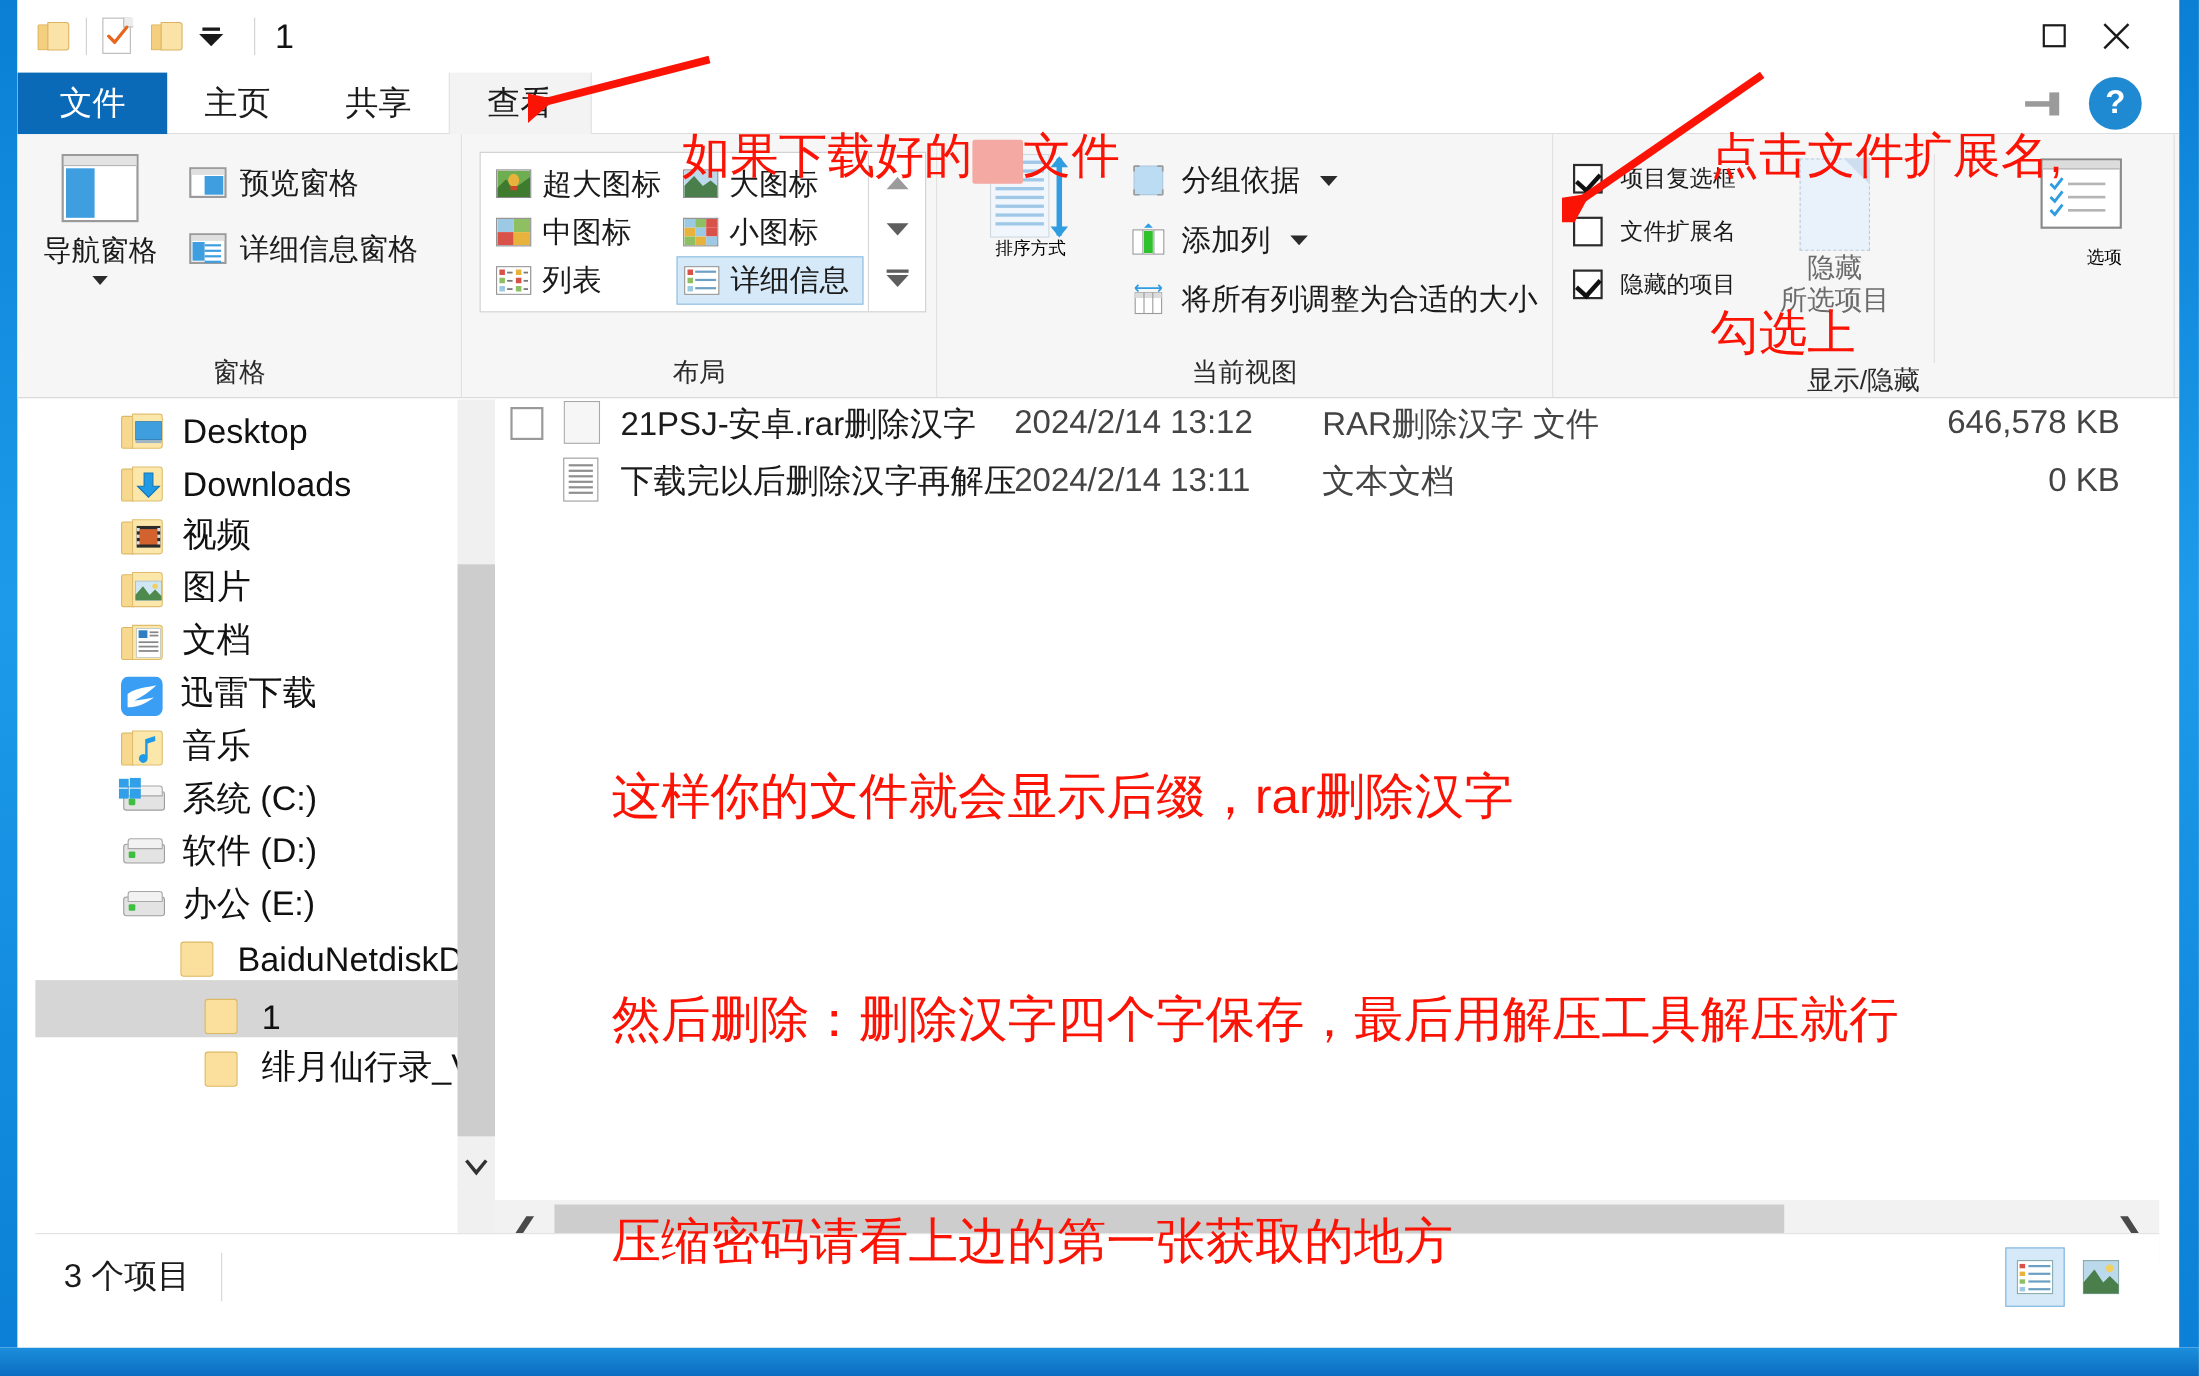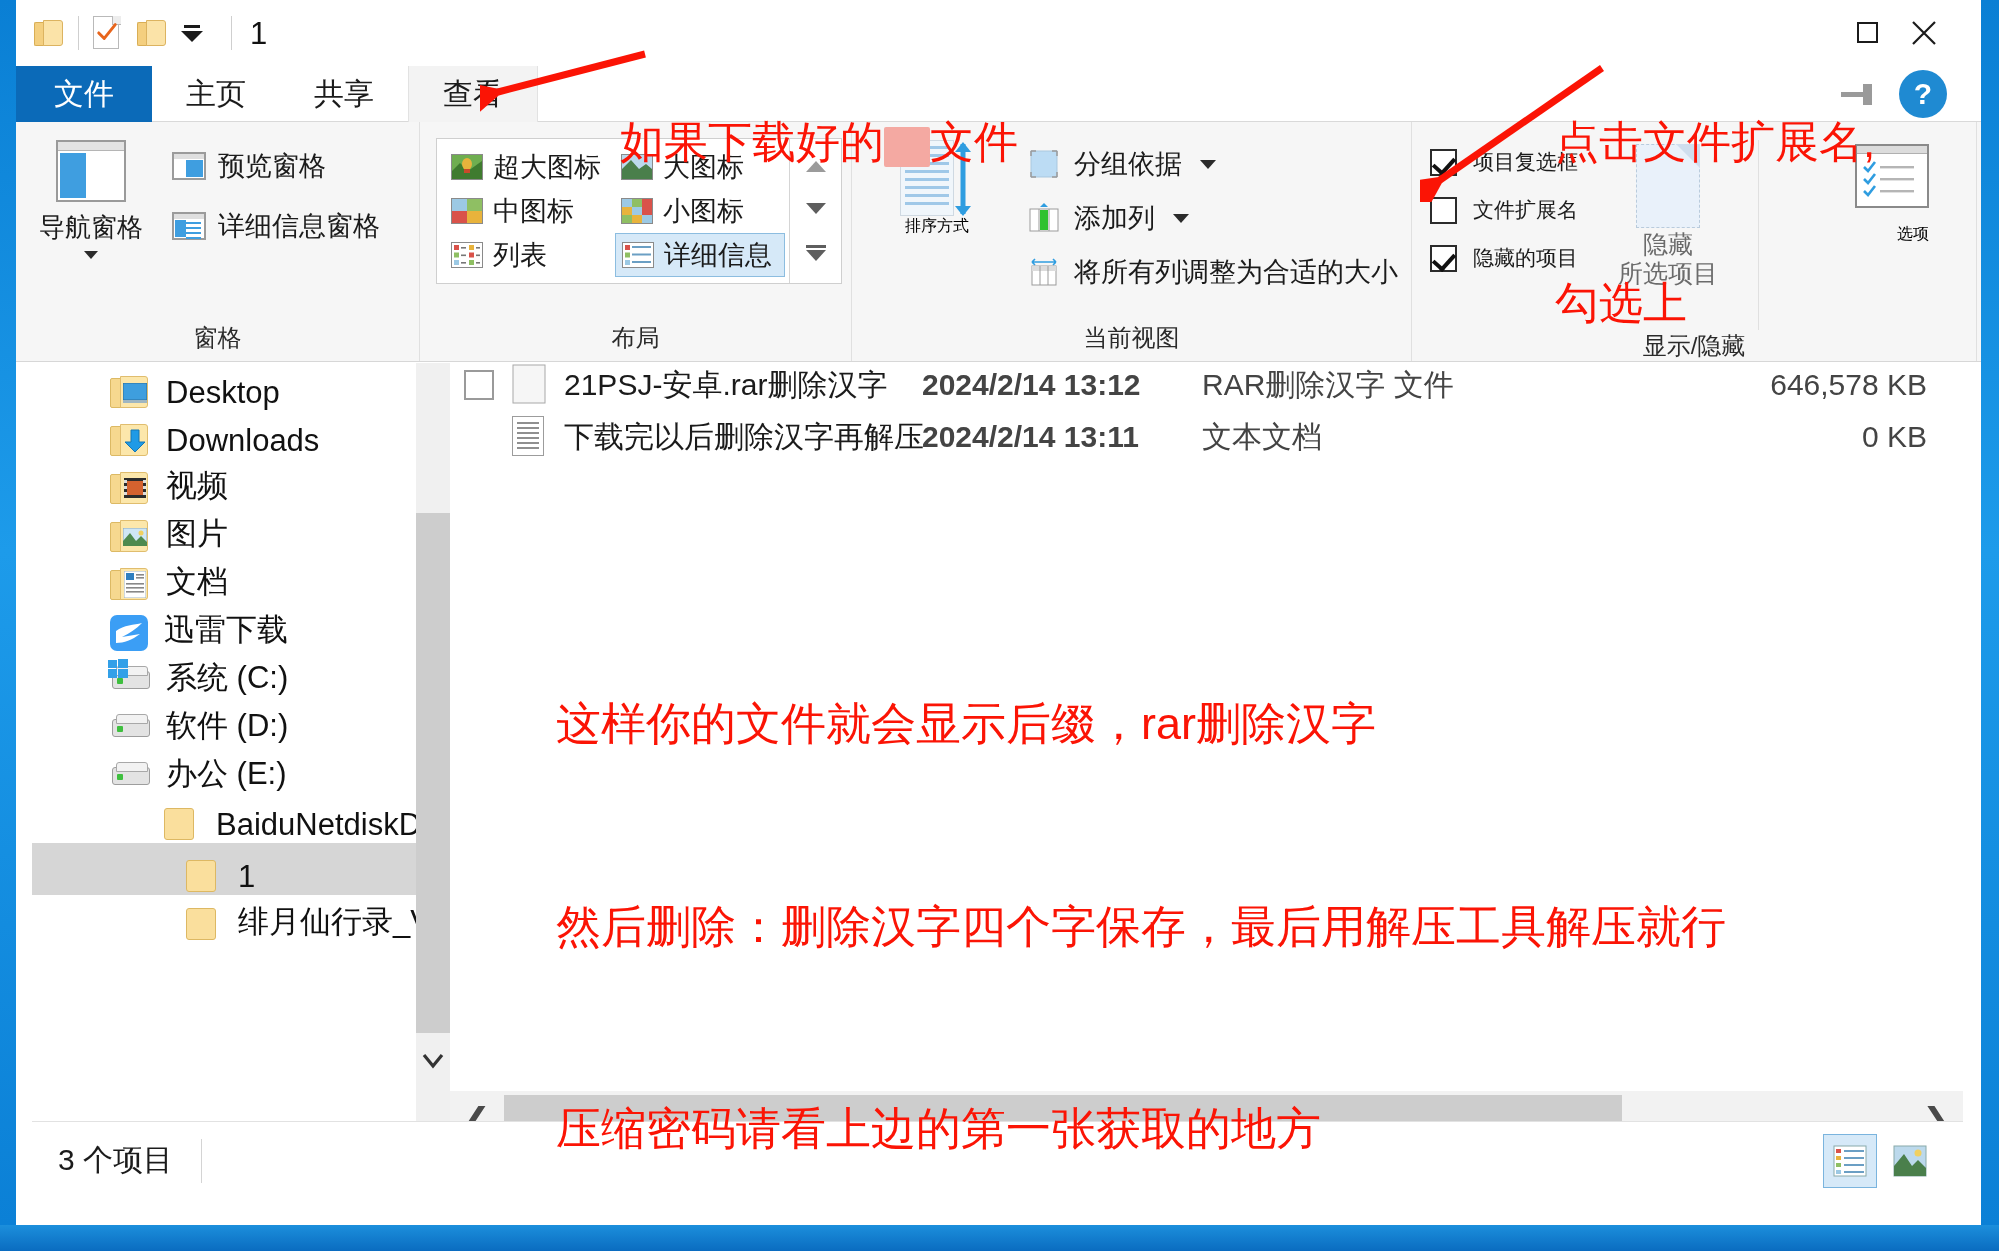--- a/index.html
+++ b/index.html
@@ -229,21 +229,21 @@
   .filelist {
     position:absolute; left:434px; top:363px; right:18px; bottom:26px; background:#fff; overflow:hidden;
   }
   .frow {
     position:absolute; left:0; width:100%; height:52px; display:flex; align-items:center;
     font-size:30px; color:#1b1b1b;
   }
   .frow .cb { width:30px;height:30px;border:2px solid #9a9a9a;background:#fff;margin-left:14px;flex:none;}
   .frow .ficon { width:36px;height:42px;margin-left:18px;flex:none;position:relative;}
   .frow .fname { margin-left:16px; flex:none; }
-  .frow .fdate { position:absolute; left:472px; color:#444;font-weight:bold; }
+  .frow .fdate { position:absolute; left:472px; color:#444; }
   .frow .ftype { position:absolute; left:752px; color:#444; }
   .frow .fsize { position:absolute; right:36px; color:#444; }
 
   .txt-ico{position:absolute;left:0;top:0;width:32px;height:40px;background:#fff;border:1px solid #9c9c9c;}
   .txt-ico::before{content:"";position:absolute;left:4px;top:5px;width:22px;height:2px;background:#8f8f8f;
     box-shadow:0 5px 0 #8f8f8f,0 10px 0 #8f8f8f,0 15px 0 #8f8f8f,0 20px 0 #8f8f8f,0 25px 0 #8f8f8f;}
 
   
   .hscroll {
     position:absolute; left:434px; bottom:78px; right:18px; height:56px; background:#f2f2f2;
@@ -663,20 +663,30 @@
         <div class="navitem nav-indent-root" style="height:48px">
           <span class="ico" style="width:40px;height:36px">
             <svg width="38" height="36" viewBox="0 0 38 36">
                 <rect width="38" height="36" rx="7" fill="#3b9ef5"></rect>
                 <path d="M6 16 C14 10, 24 10, 32 8 C26 14, 20 18, 12 22 C18 21, 24 20, 30 19 C22 25, 14 28, 6 28 Z" fill="#fff"></path>
               </svg>
           </span>
           <span>迅雷下载</span>
         </div>
 
+        <div class="navitem nav-indent-root" style="height:48px">
+          <span class="ico navfolder">
+            <span class="back"></span>
+              <span class="front"></span>
+            <svg style="position:absolute;left:15px;top:5px" width="20" height="26" viewBox="0 0 20 26">
+                <path d="M16 1 L7 4 v14 a4 4 0 1 0 2.2 3.5 V8 l7 -2.3 Z" fill="#1f9ae6"></path>
+              </svg>
+          </span>
+          <span>音乐</span>
+        </div>
 
         <div class="navitem nav-indent-root" style="height:48px">
           <span class="ico drive-ico">
             <span class="body"></span>
               <span class="top"></span>
               <span class="led"></span>
             <svg style="position:absolute;left:-2px;top:-4px" width="22" height="20" viewBox="0 0 22 20">
                 <rect x="0" y="1" width="9" height="8" fill="#32a0e8"></rect>
                 <rect x="10" y="0" width="10" height="9" fill="#32a0e8"></rect>
                 <rect x="0" y="10" width="9" height="9" fill="#32a0e8"></rect>

